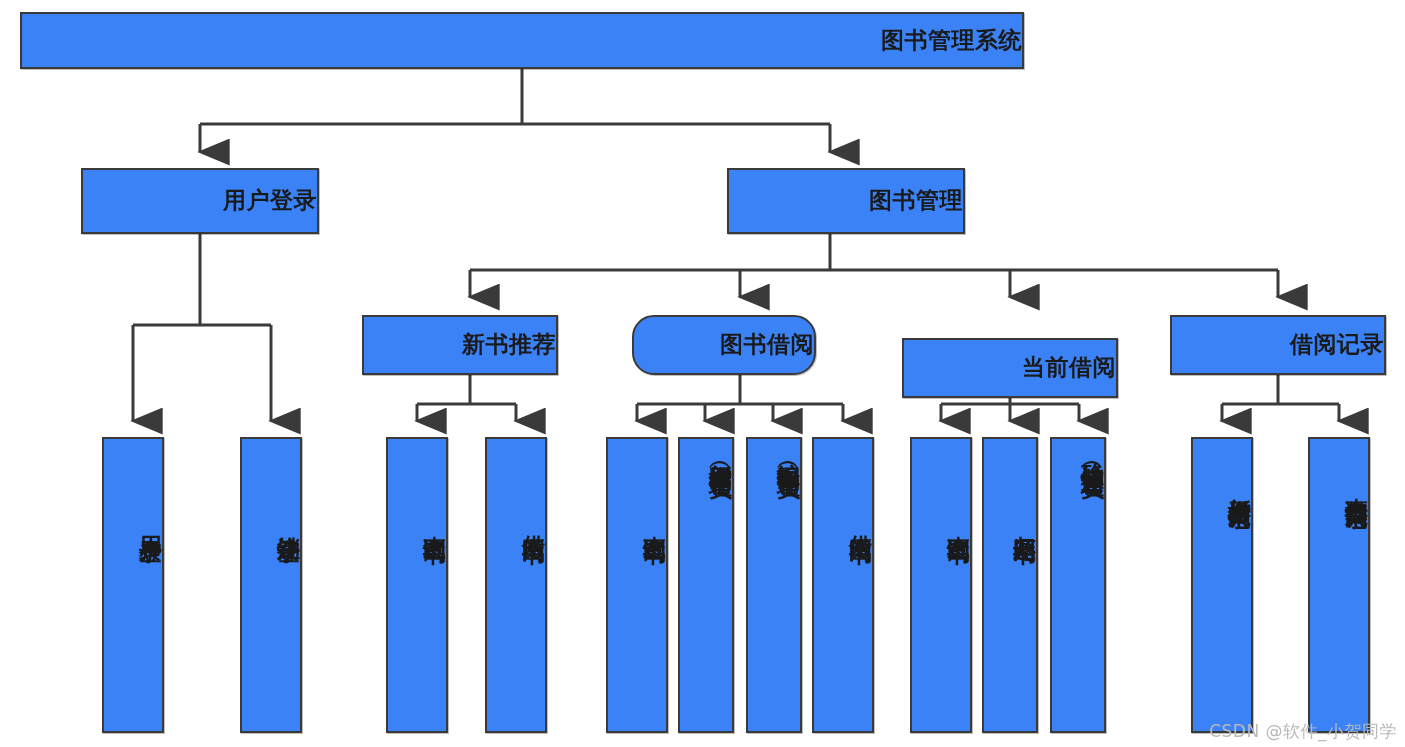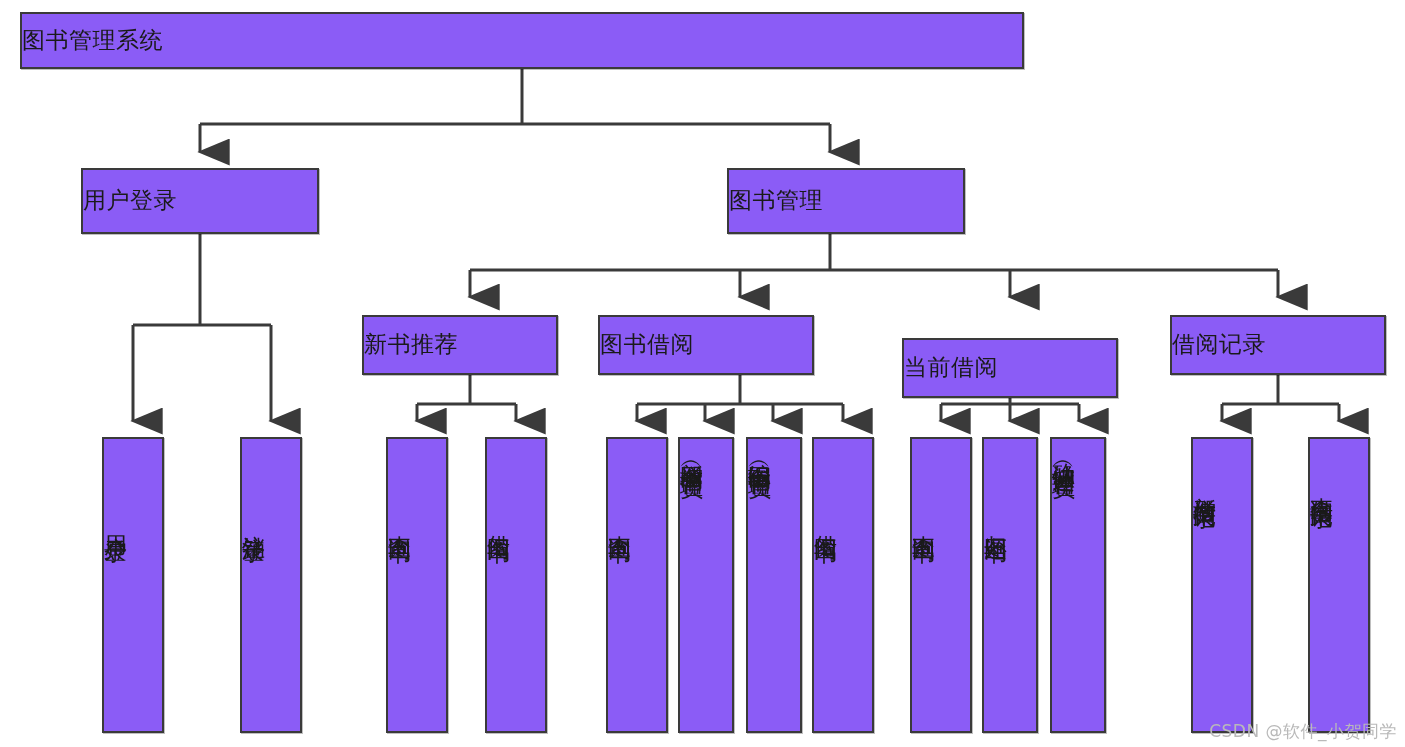--- a/index.html
+++ b/index.html
@@ -21,26 +21,27 @@
     position: absolute;
     left: 0;
     top: 0;
     width: 1405px;
     height: 747px;
     pointer-events: none;
   }
   .node {
     position: absolute;
     box-sizing: border-box;
-    background: #8b5cf6;
+    background: #3b82f6;
     border: 2px solid #3a3a3a;
     display: flex;
     align-items: center;
-    justify-content: flex-start;
+    justify-content: flex-end;
     box-shadow: 1px 1px 0 rgba(0,0,0,0.25);
+    font-weight: bold;
   }
   .node .label {
     color: #1a1a1a;
     line-height: 1.18;
     letter-spacing: 0.5px;
     white-space: pre-line;
     text-align: center;
   }
   .node.horiz .label {
     font-size: 23px;
@@ -131,21 +132,21 @@
   <div class="node horiz" style="left:81px; top:168px; width:238px; height:66px;">
     <span class="label">用户登录</span>
   </div>
   <div class="node horiz" style="left:711px; top:168px; width:238px; height:66px;margin-left:16px;">
     <span class="label">图书管理</span>
   </div>
 
   <div class="node horiz" style="left:362px; top:315px; width:196px; height:60px;">
     <span class="label">新书推荐</span>
   </div>
-  <div class="node horiz" style="left:598px; top:315px; width:216px; height:60px;">
+  <div class="node horiz" style="left:632px; top:315px; width:184px; height:60px;border-radius:22px;">
     <span class="label">图书借阅</span>
   </div>
   <div class="node horiz" style="left:902px; top:315px; width:216px; height:60px;margin-top:23px;">
     <span class="label">当前借阅</span>
   </div>
   <div class="node horiz" style="left:1170px; top:315px; width:216px; height:60px;">
     <span class="label">借阅记录</span>
   </div>
 
   <div class="node vert" style="left:102px; top:437px; width:62px; height:296px; padding-top:78px;">

